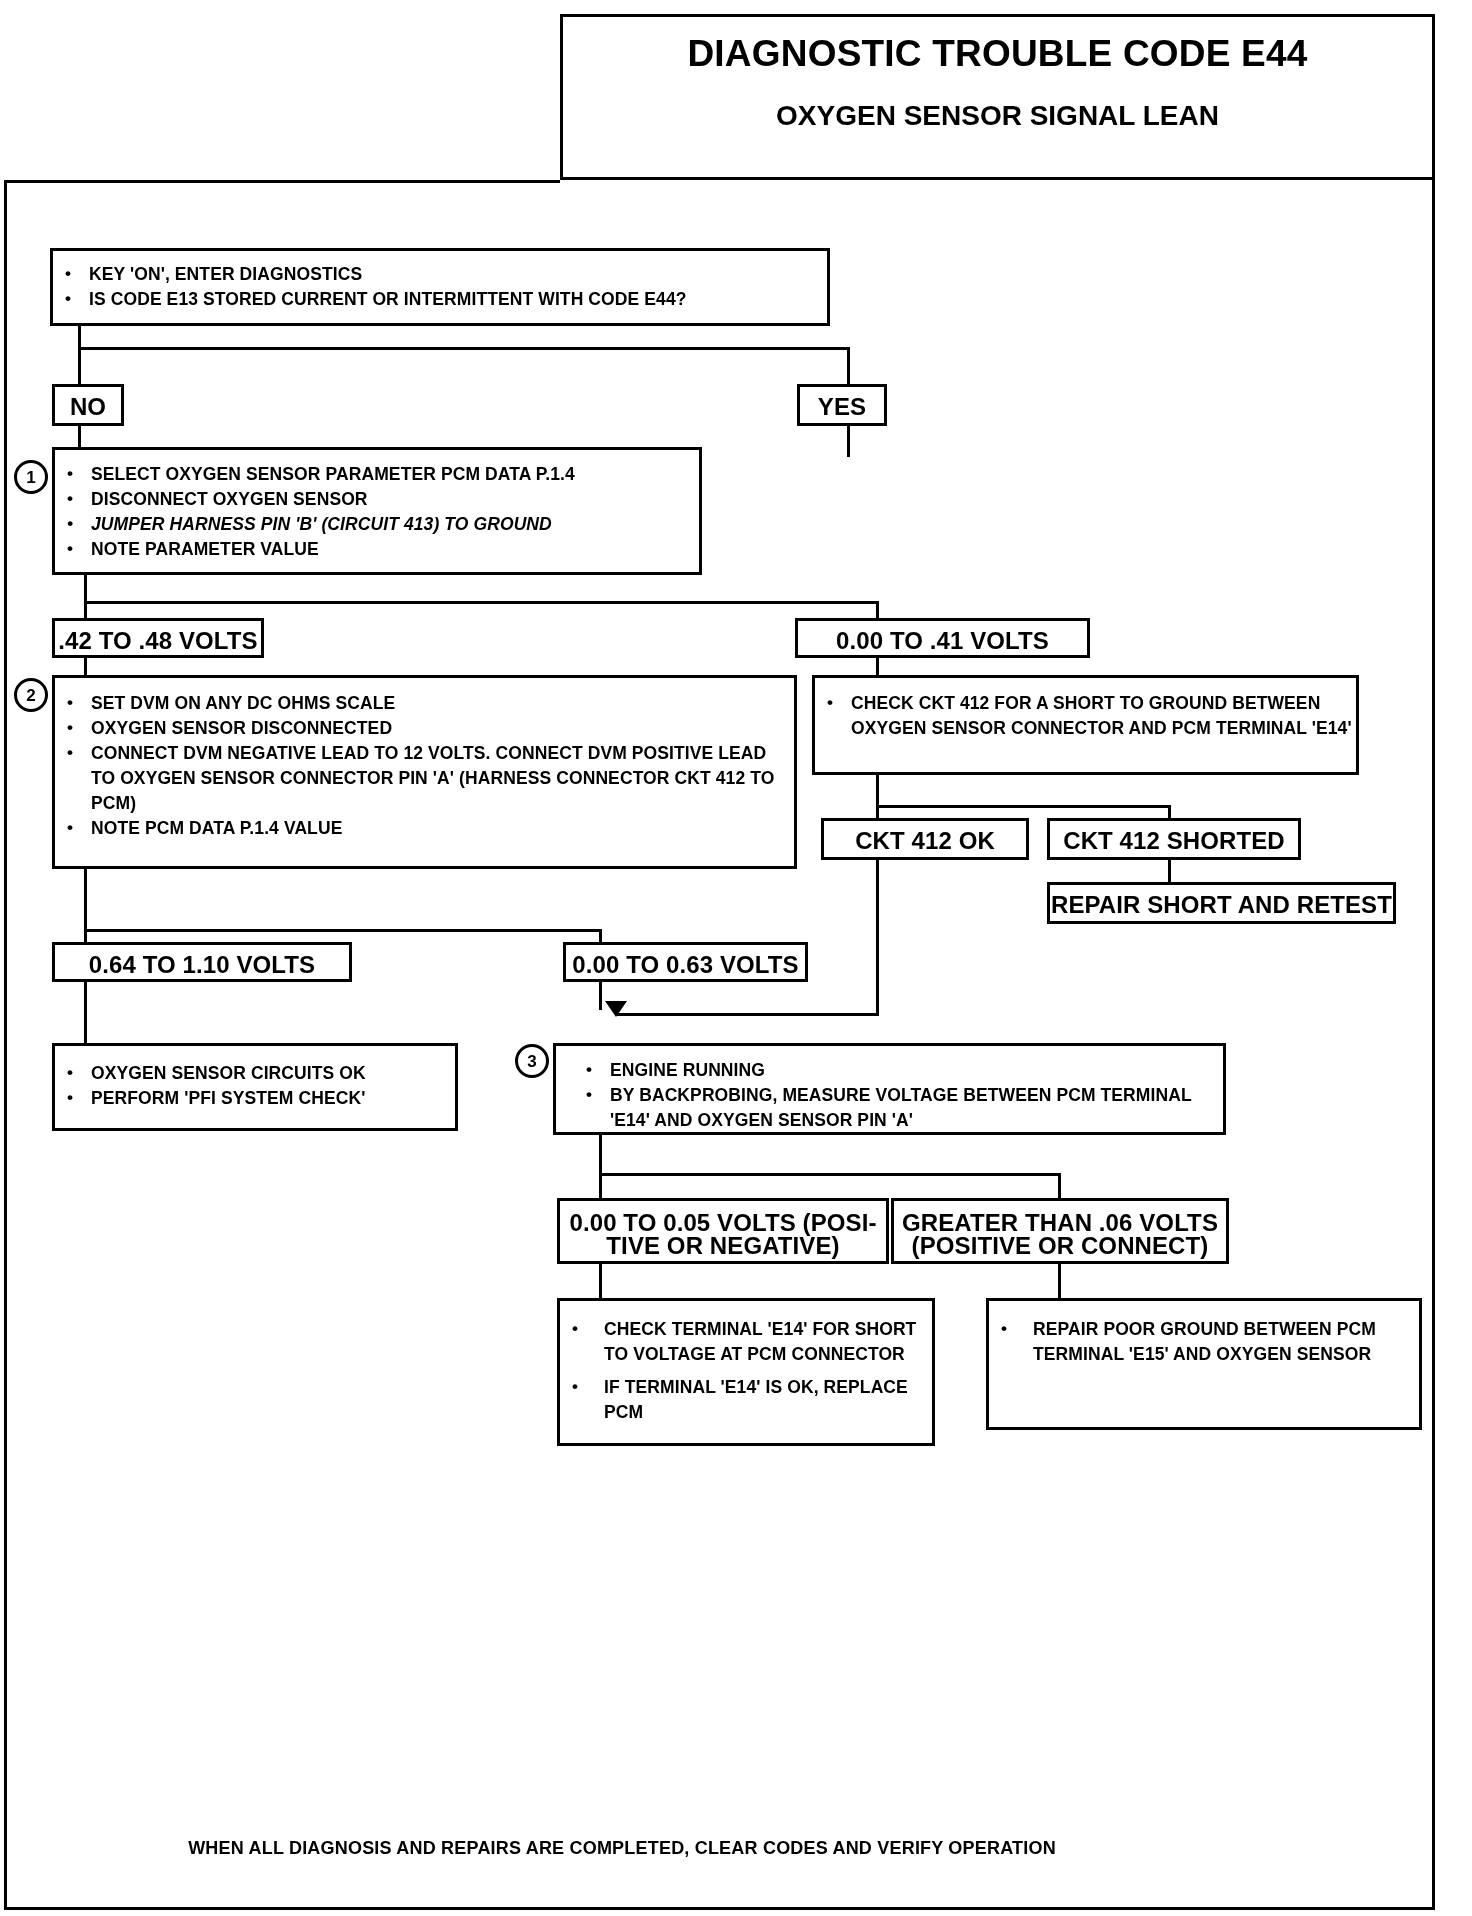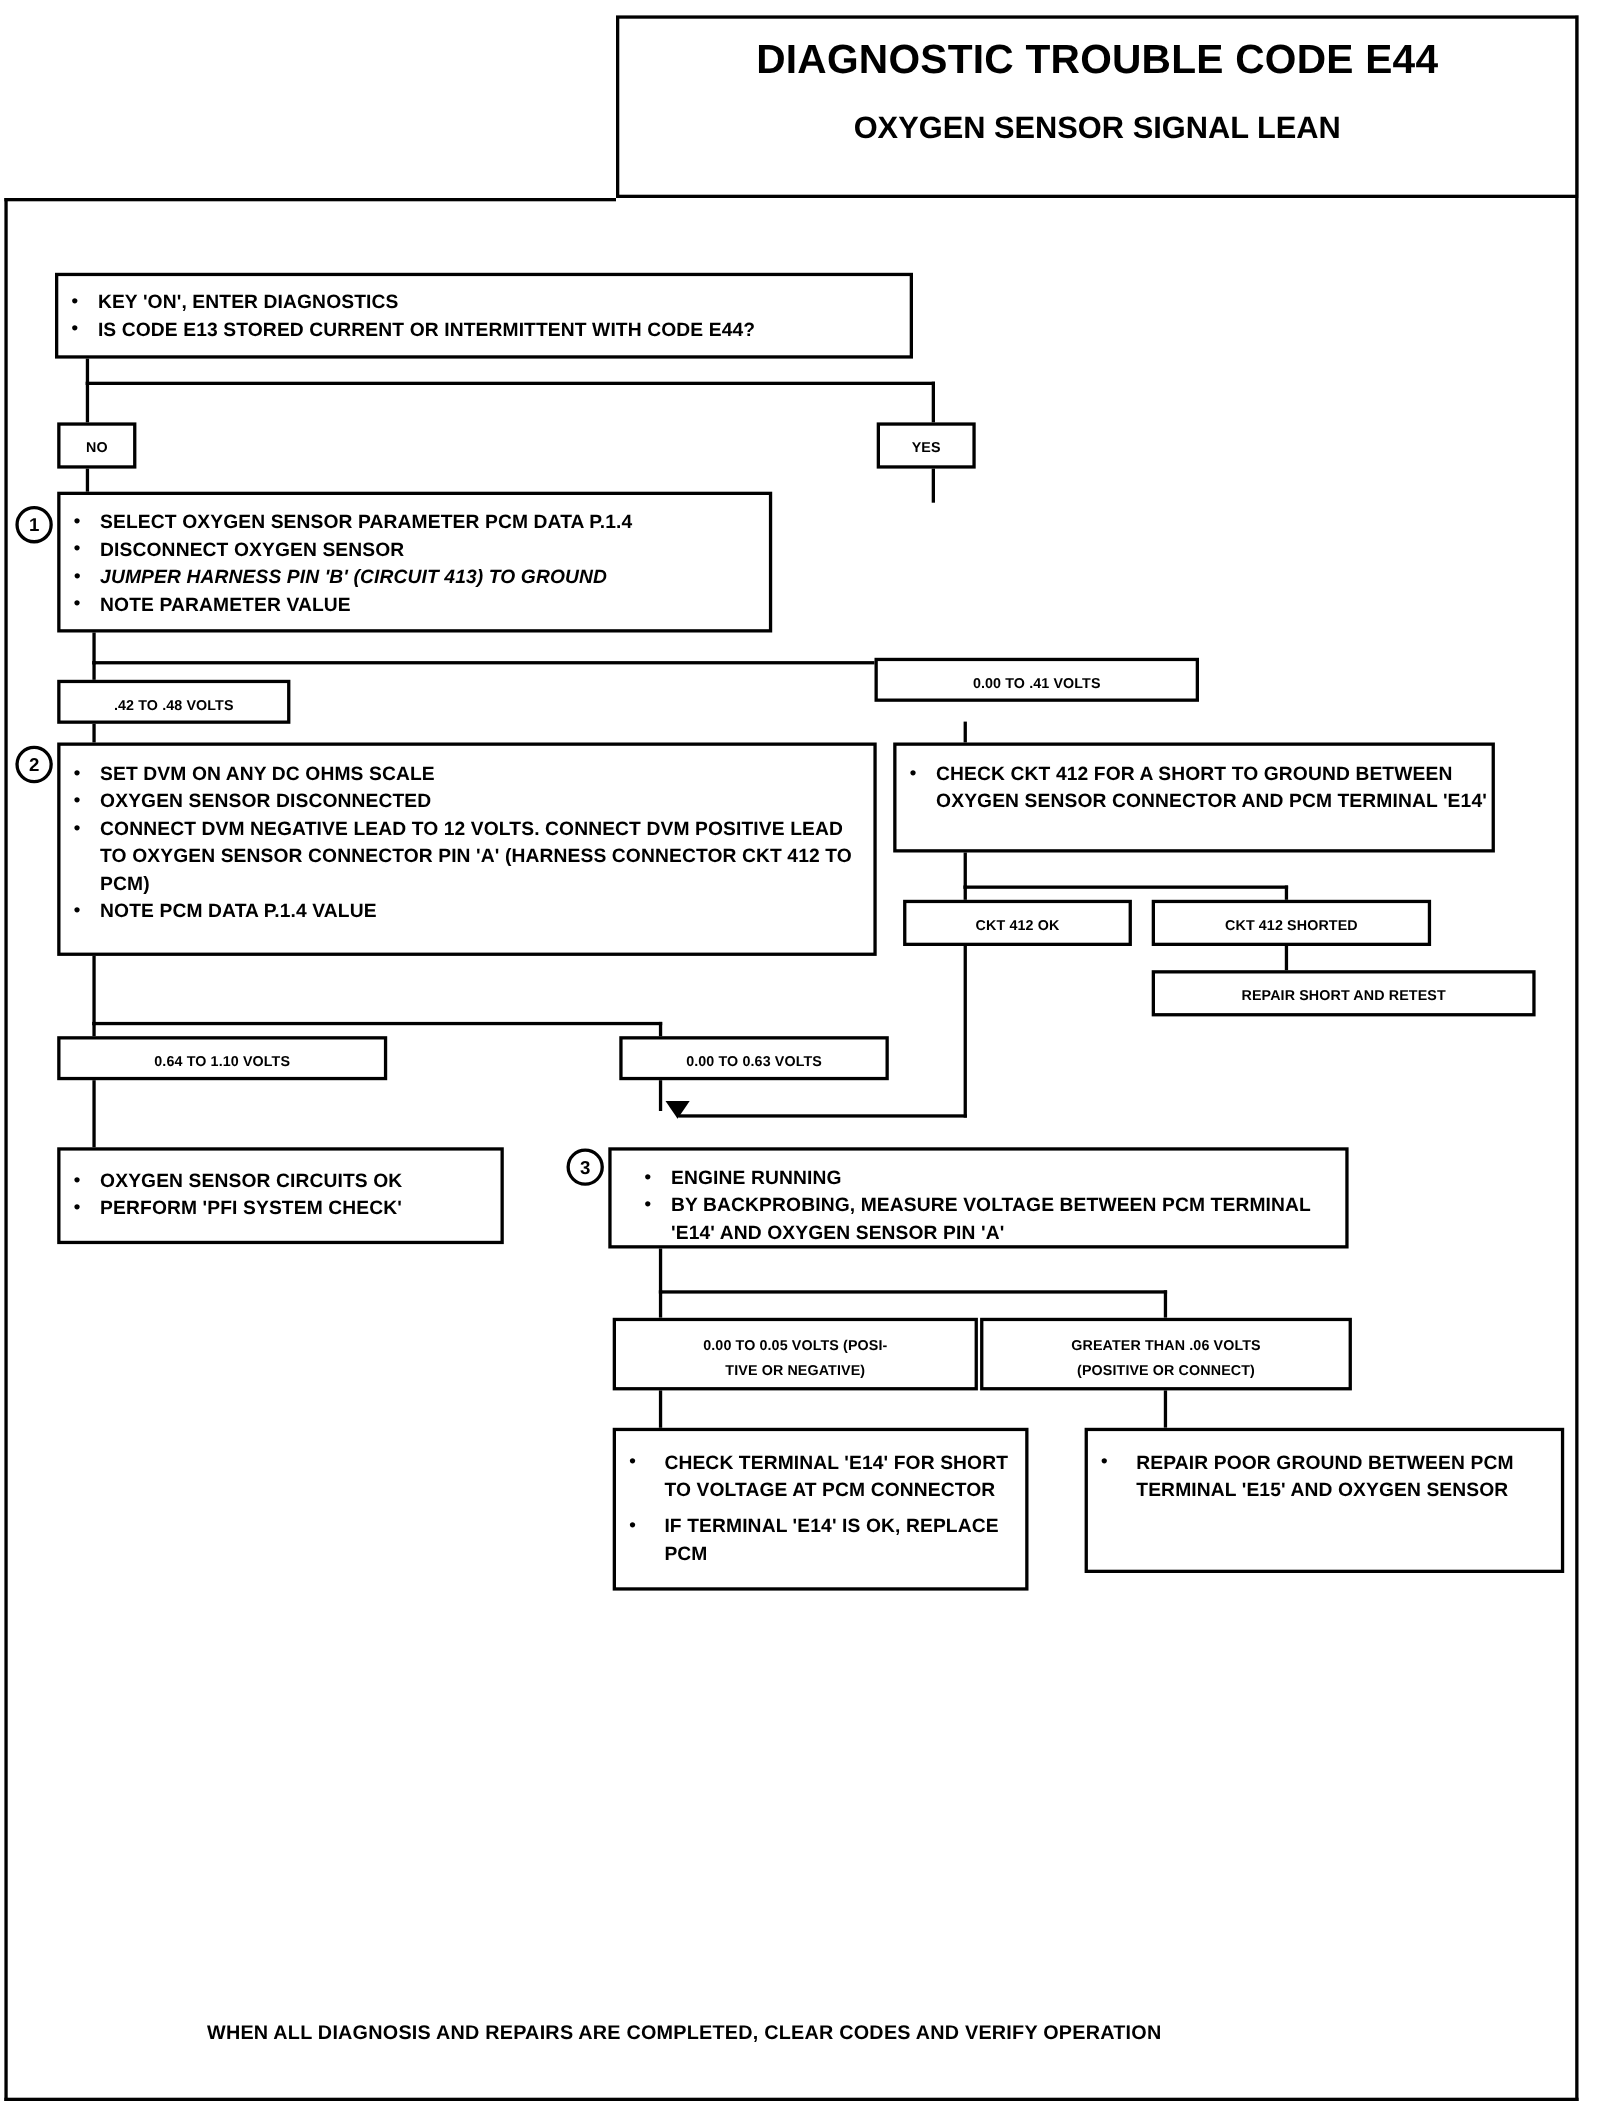--- a/index.html
+++ b/index.html
@@ -99,21 +99,21 @@
     content: "\2022";
     position: absolute;
     left: 12px;
     top: -1px;
     font-size: 17px;
   }
   ul.bullets li.italic {
     font-style: italic;
   }
   .label-txt {
-    font-size: 13px;
+    font-size: 24px;
     font-weight: bold;
     text-align: center;
     letter-spacing: 0.1px;
     line-height: 23px;
   }
 
   
   .step-circle {
     position: absolute;
     width: 34px; height: 34px;
@@ -239,21 +239,21 @@
       <li>DISCONNECT OXYGEN SENSOR</li>
       <li class="italic">JUMPER HARNESS PIN 'B' (CIRCUIT 413) TO GROUND</li>
       <li>NOTE  PARAMETER VALUE</li>
     </ul>
   </div>
 
   <div class="box" style="left:52px; top:618px; width:212px; height:40px;">
     <div class="label-txt" style="margin-top:8px;">.42 TO .48 VOLTS</div>
   </div>
 
-  <div class="box" style="left:795px; top:598px; width:295px; height:40px;">
+  <div class="box" style="left:795px; top:618px; width:295px; height:40px;">
     <div class="label-txt" style="margin-top:8px;">0.00 TO .41 VOLTS</div>
   </div>
 
   <div class="step-circle" style="left:14px; top:678px;">2</div>
   <div class="box" style="left:52px; top:675px; width:745px; height:194px;">
     <ul class="bullets" style="margin-top:13px;">
       <li>SET DVM ON ANY DC OHMS SCALE</li>
       <li>OXYGEN SENSOR DISCONNECTED</li>
       <li>CONNECT DVM NEGATIVE LEAD TO 12 VOLTS. CONNECT DVM POSITIVE LEAD TO OXYGEN SENSOR CONNECTOR PIN 'A' (HARNESS CONNECTOR CKT 412 TO PCM)</li>
       <li>NOTE PCM DATA P.1.4 VALUE</li>

